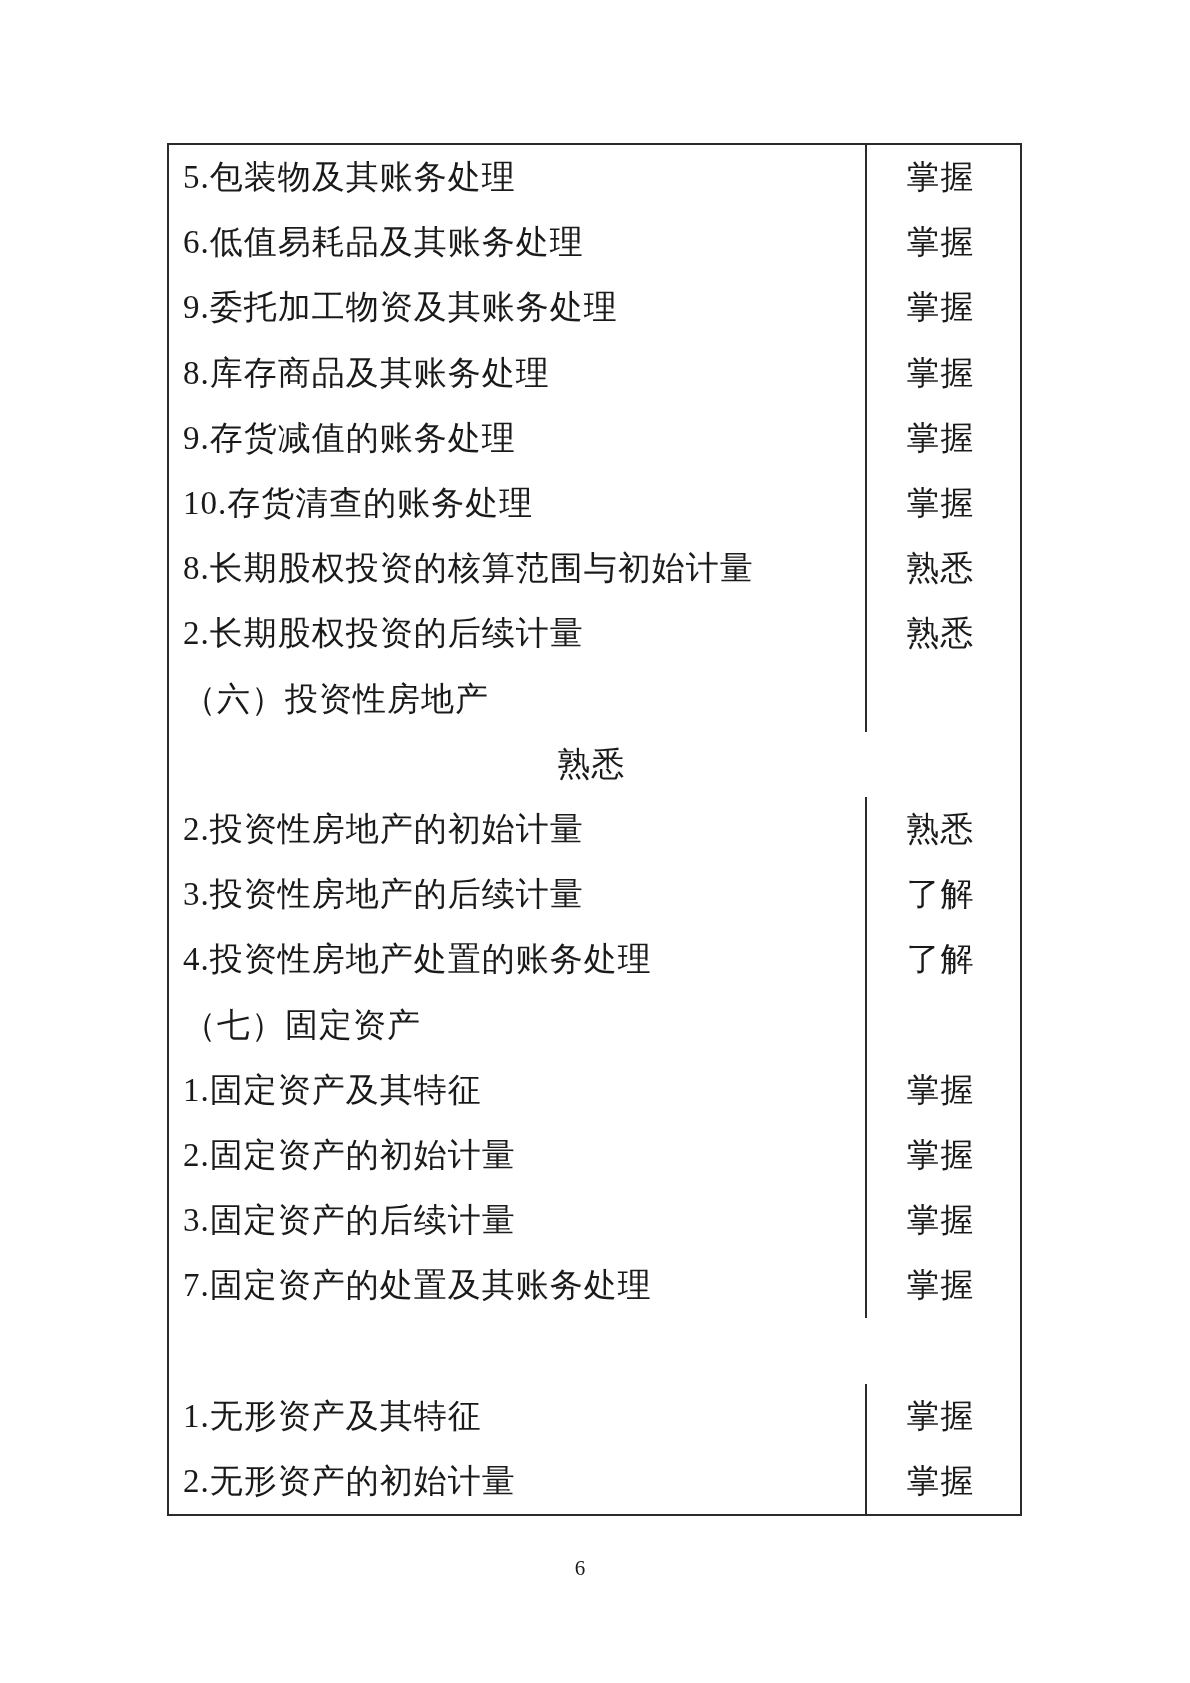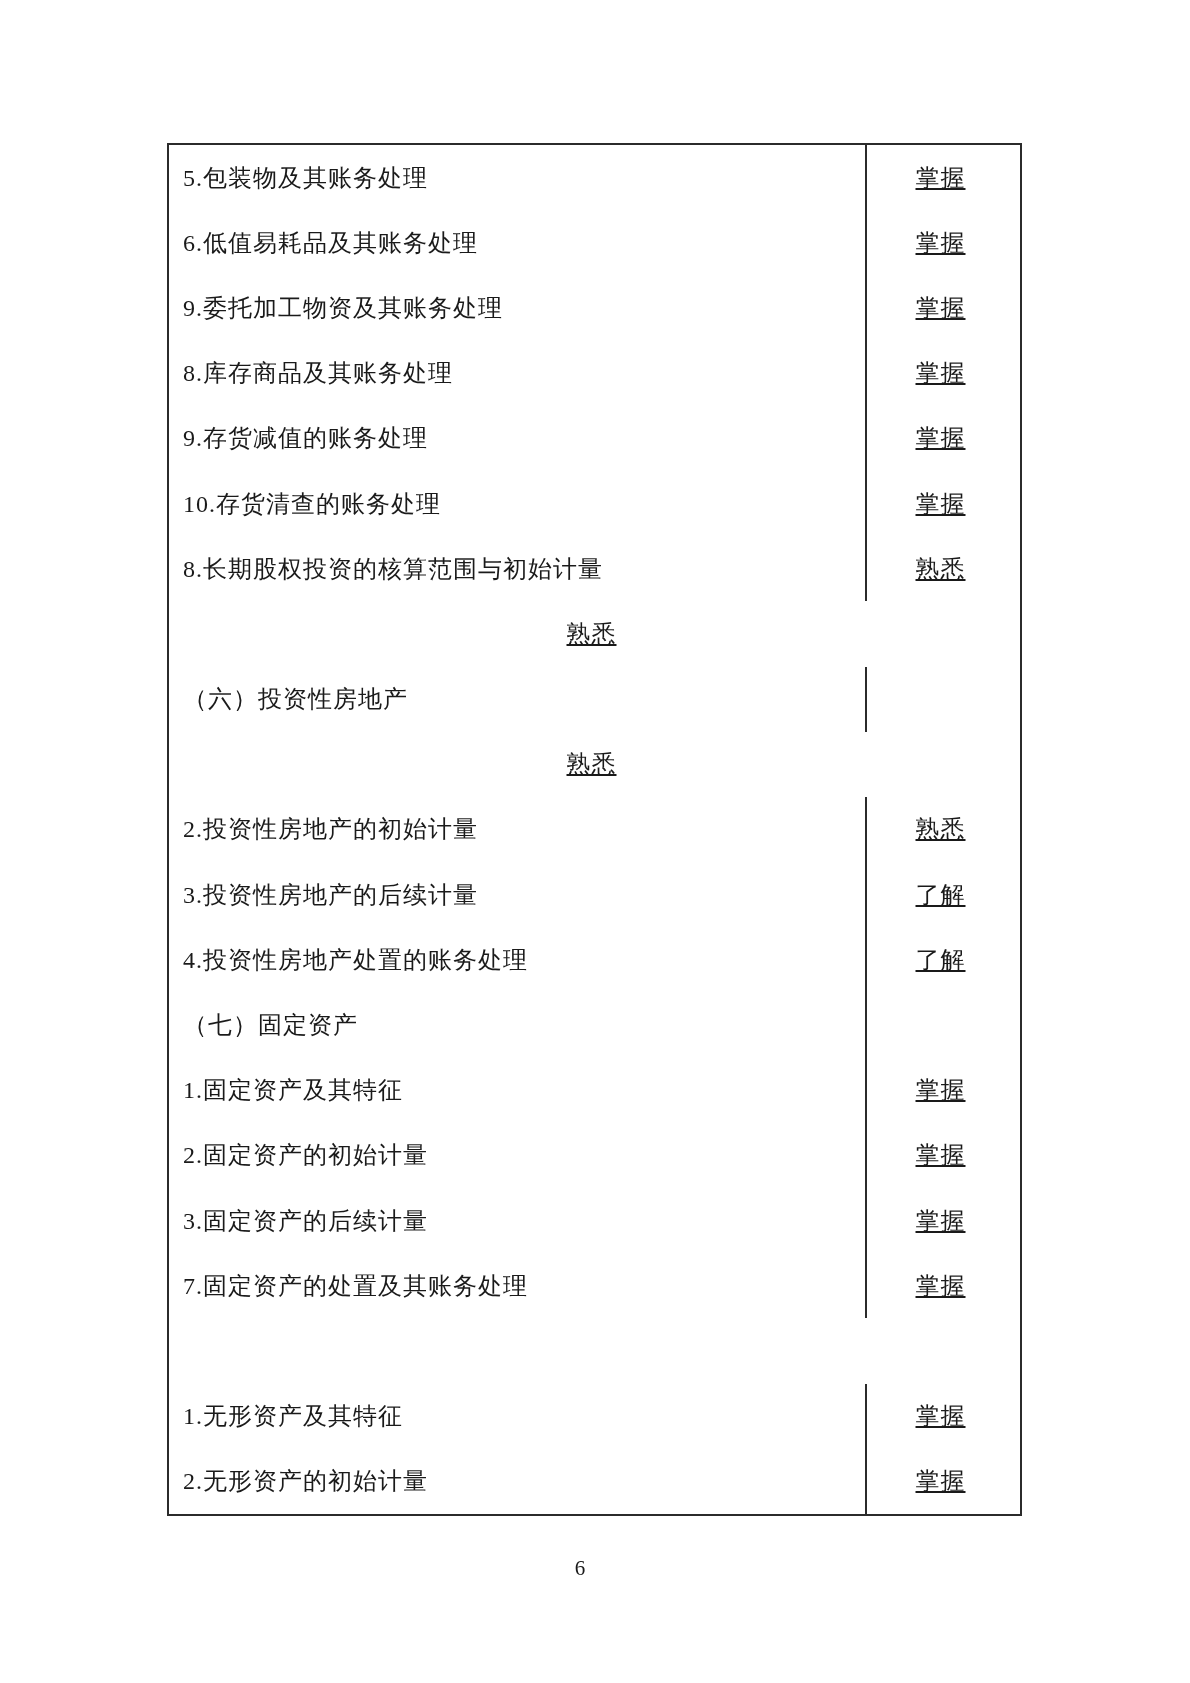--- a/index.html
+++ b/index.html
@@ -29,36 +29,35 @@
   }
   .row {
     flex: 1 1 0;
     display: flex;
     min-height: 0;
   }
   .cell {
     display: flex;
     align-items: center;
     box-sizing: border-box;
-    font-size: 24px;
+    font-size: 33px;
     letter-spacing: 1px;
     white-space: nowrap;
     overflow: visible;
   }
   .cell.content {
     width: 698px;
     flex: 0 0 698px;
     border-right: 2px solid #2b2b2b;
     padding-left: 14px;
   }
   .cell.level {
     flex: 1 1 auto;
     justify-content: center;
     padding-right: 6px;
-    text-decoration: underline;
   }
   .page-number {
     position: absolute;
     left: 0;
     top: 1556px;
     width: 1160px;
     text-align: center;
     font-size: 21px;
     color: #1a1a1a;
     font-family: "Liberation Serif", "DejaVu Serif", serif;
@@ -91,20 +90,21 @@
       </div>
       <div class="row">
         <div class="cell content">10.存货清查的账务处理</div>
         <div class="cell level">掌握</div>
       </div>
       <div class="row">
         <div class="cell content">8.长期股权投资的核算范围与初始计量</div>
         <div class="cell level">熟悉</div>
       </div>
       <div class="row">
+        <div class="cell content">2.长期股权投资的后续计量</div>
         <div class="cell level">熟悉</div>
       </div>
       <div class="row">
         <div class="cell content">（六）投资性房地产</div>
         <div class="cell level"></div>
       </div>
       <div class="row">
         <div class="cell level">熟悉</div>
       </div>
       <div class="row">

